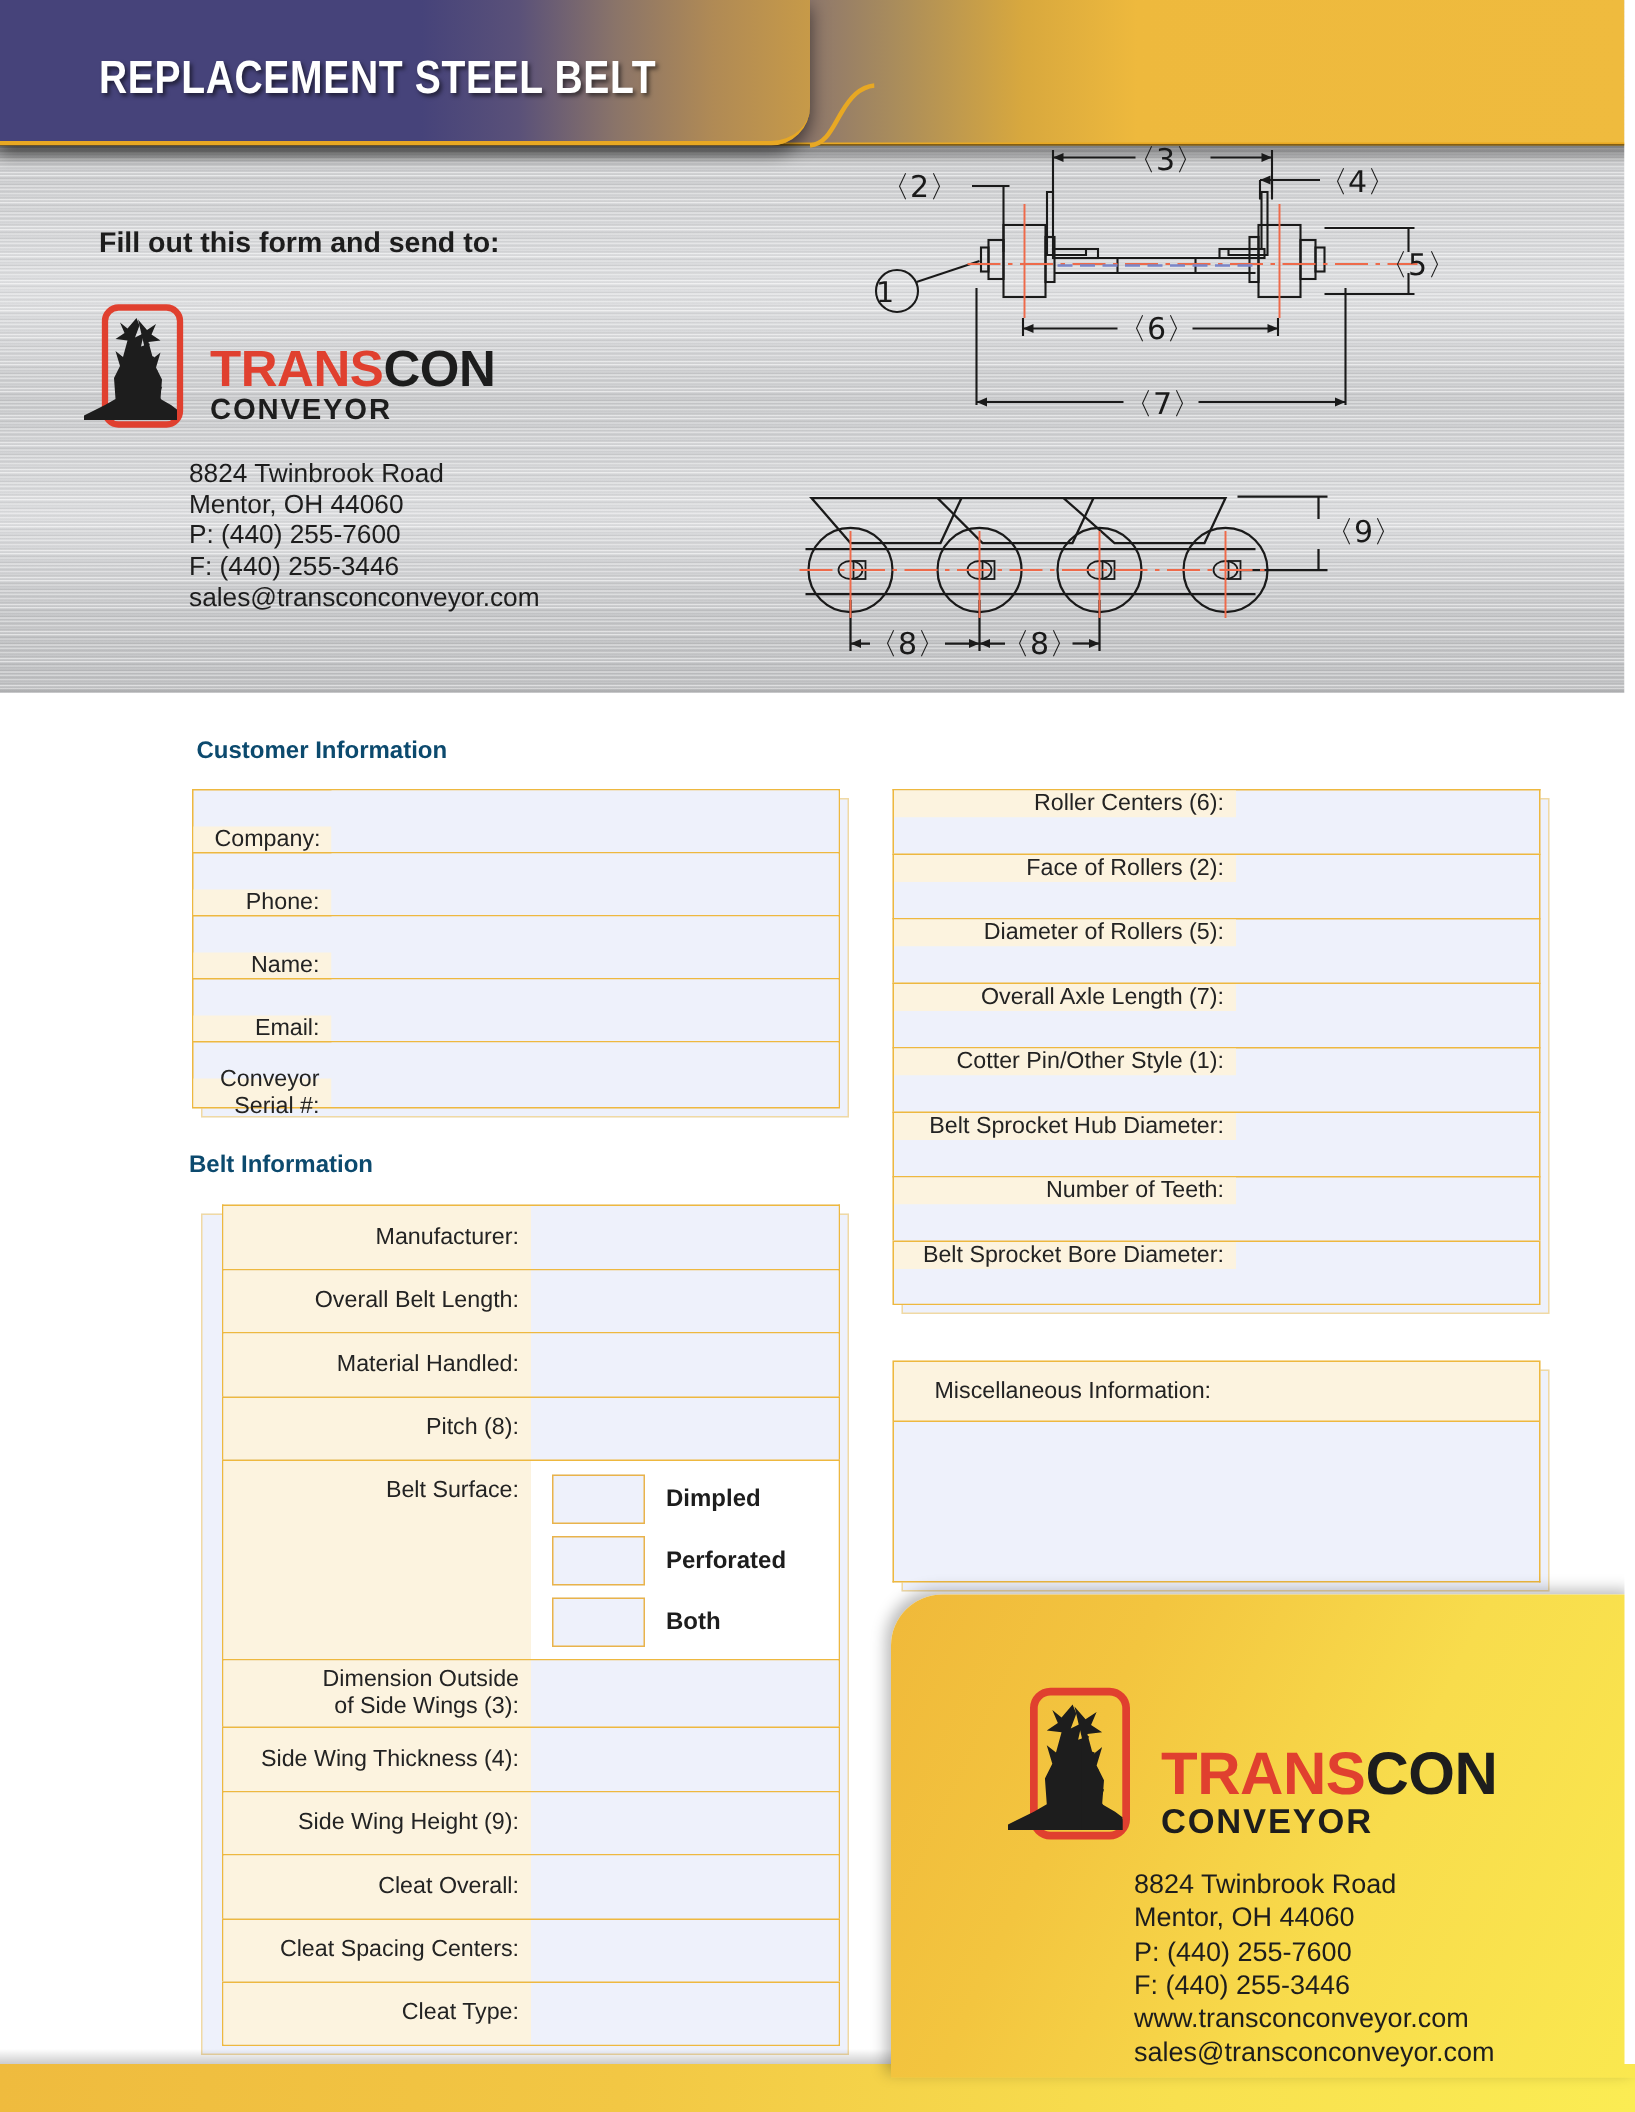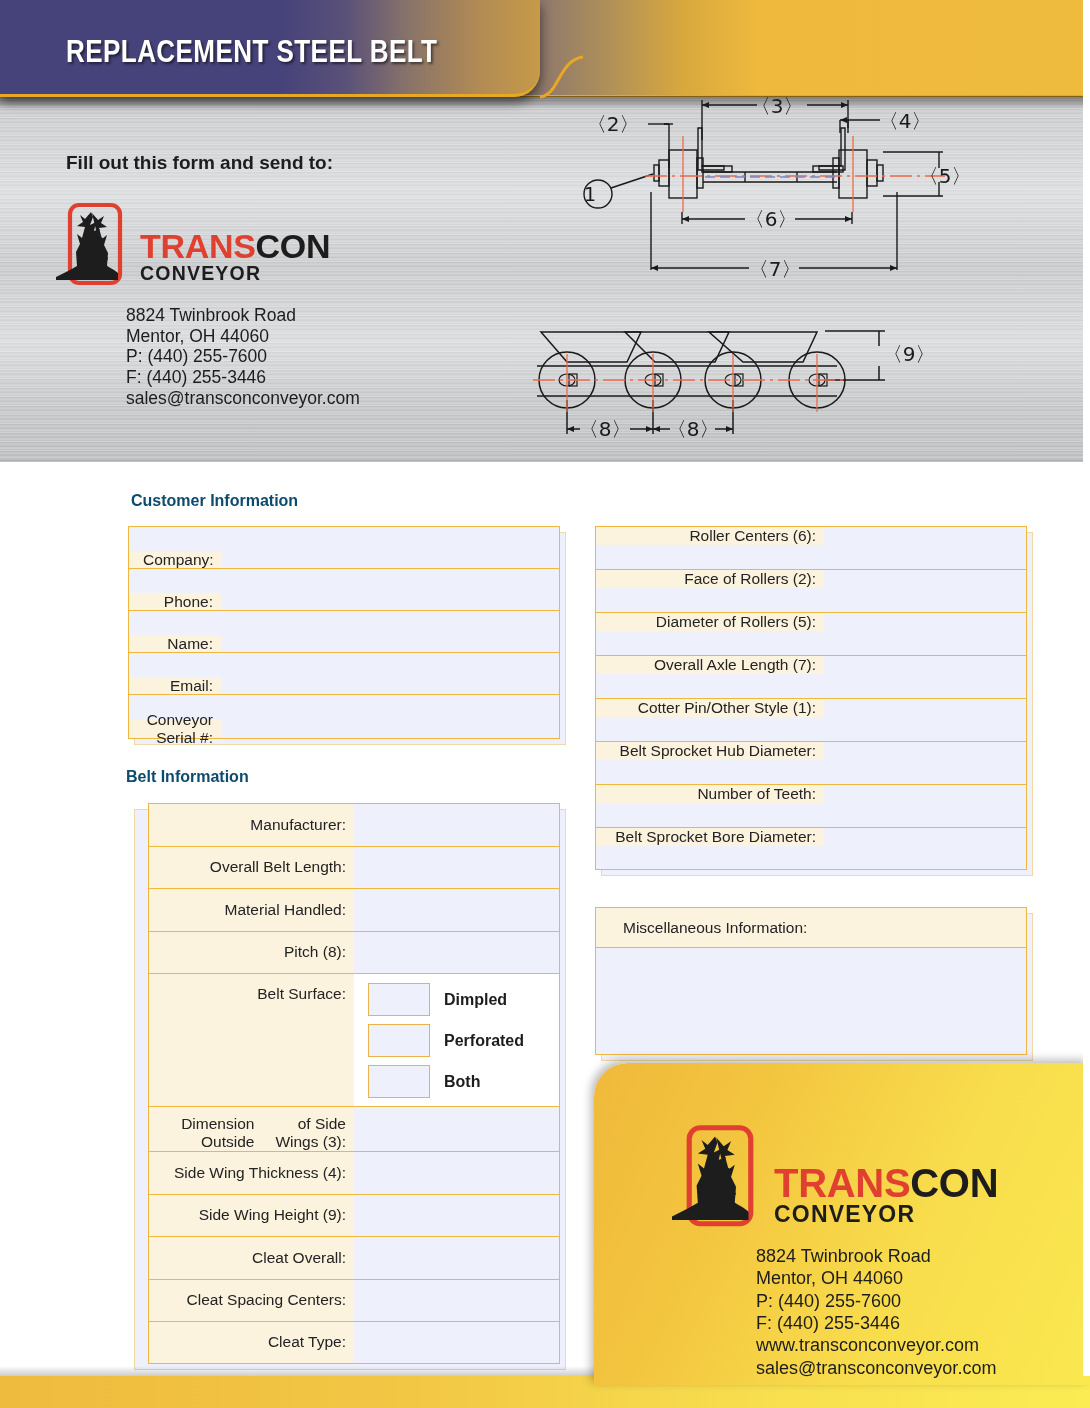--- a/index.html
+++ b/index.html
@@ -444,21 +444,21 @@
           </div>
           <div class="chk-line">
             <div class="chk-box"></div>
             <div class="chk-lbl">Both</div>
           </div>
         </div>
       </div>
     </div>
 
     <div class="frow twoline">
-      <div class="flabel" style="flex-direction:row;align-items:flex-end;justify-content:center">
+      <div class="flabel" style="flex-direction:column;align-items:flex-end;justify-content:center">
         <span>Dimension Outside</span>
         <span>of Side Wings (3):</span>
       </div>
       <div class="fvalue"></div>
     </div>
     <div class="frow">
       <div class="flabel">Side Wing Thickness (4):</div>
       <div class="fvalue"></div>
     </div>
     <div class="frow">

